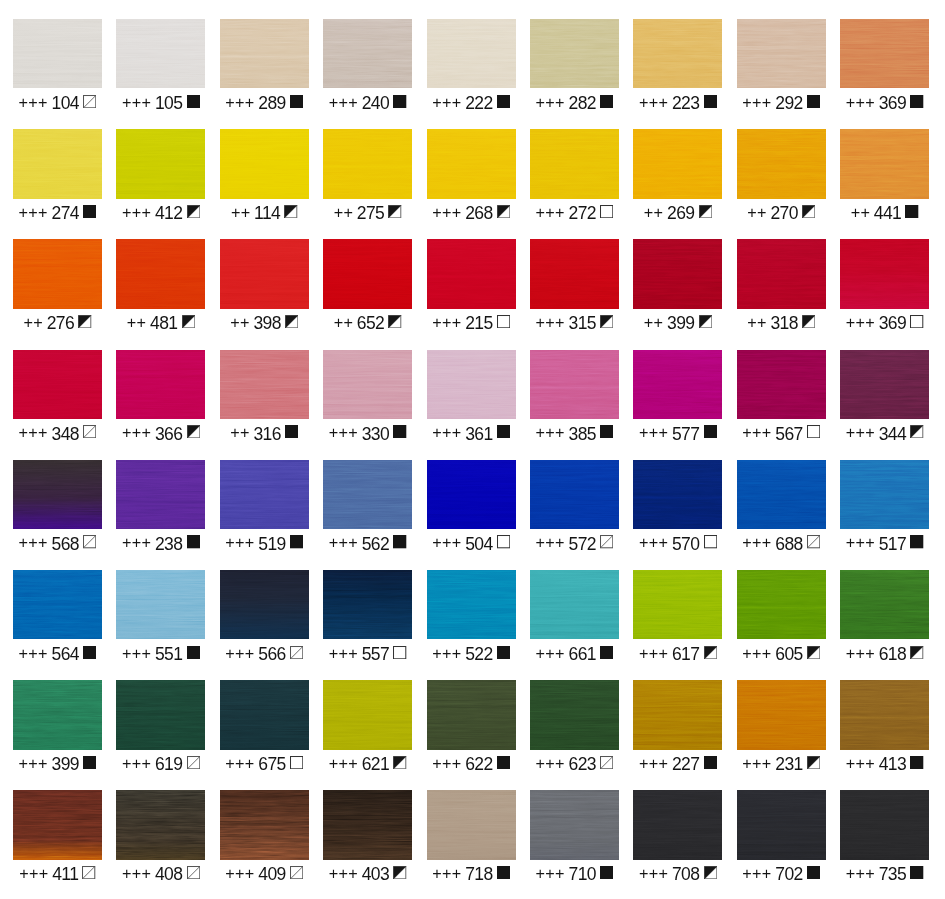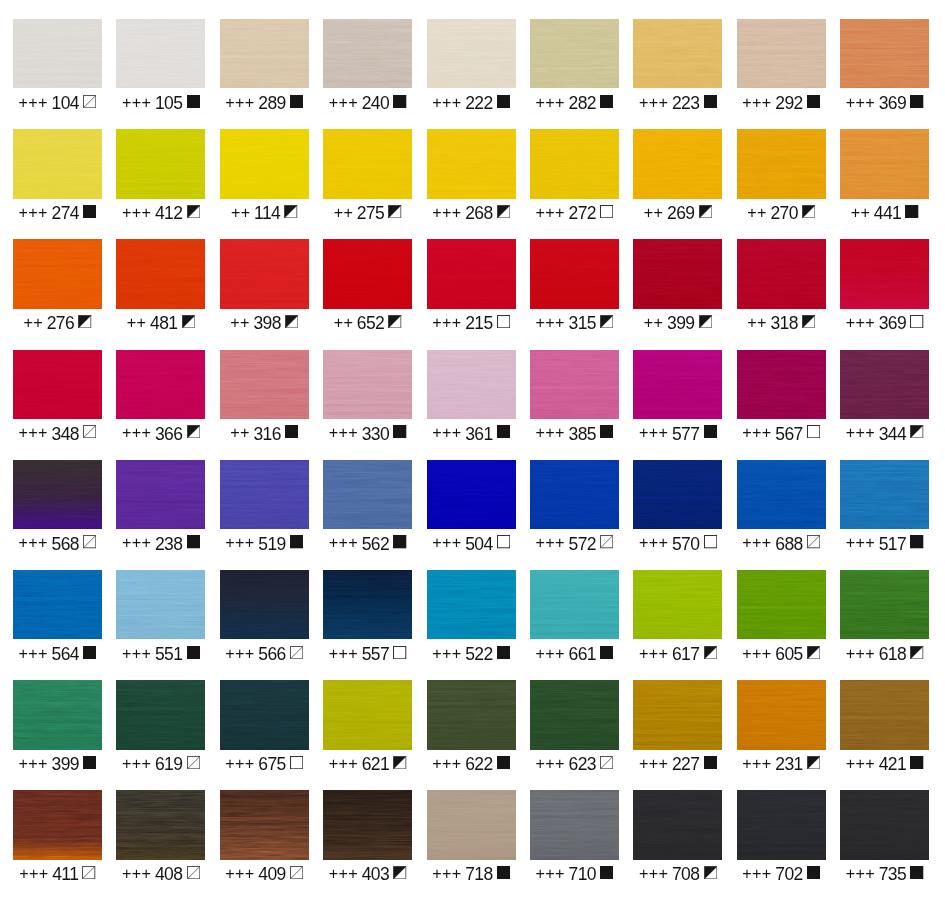--- a/index.html
+++ b/index.html
@@ -1382,21 +1382,21 @@
         <div class="sw">
           <i class="base" style="background:linear-gradient(180deg,#936923 0%,#906620 48%,#8D631D 100%)"></i>
           <i class="tex" style="opacity:0.28">
             <svg width="89" height="70" aria-hidden="true">
               <rect width="89" height="70" filter="url(#tx2)"></rect>
             </svg>
           </i>
         </div>
         <div class="lbl">
           <span class="plus">+++</span>
-          <span class="num">421</span>
+          <span class="num">413</span>
           <span class="sym">
             <svg viewBox="0 0 26 26" width="26" height="26" aria-hidden="true">
               <rect x="0" y="0" width="26" height="26" fill="#161616"></rect>
             </svg>
           </span>
         </div>
       </div>
 </div>
 <div class="row" style="top:790.4px">
 <div class="cell" style="left:13px">

